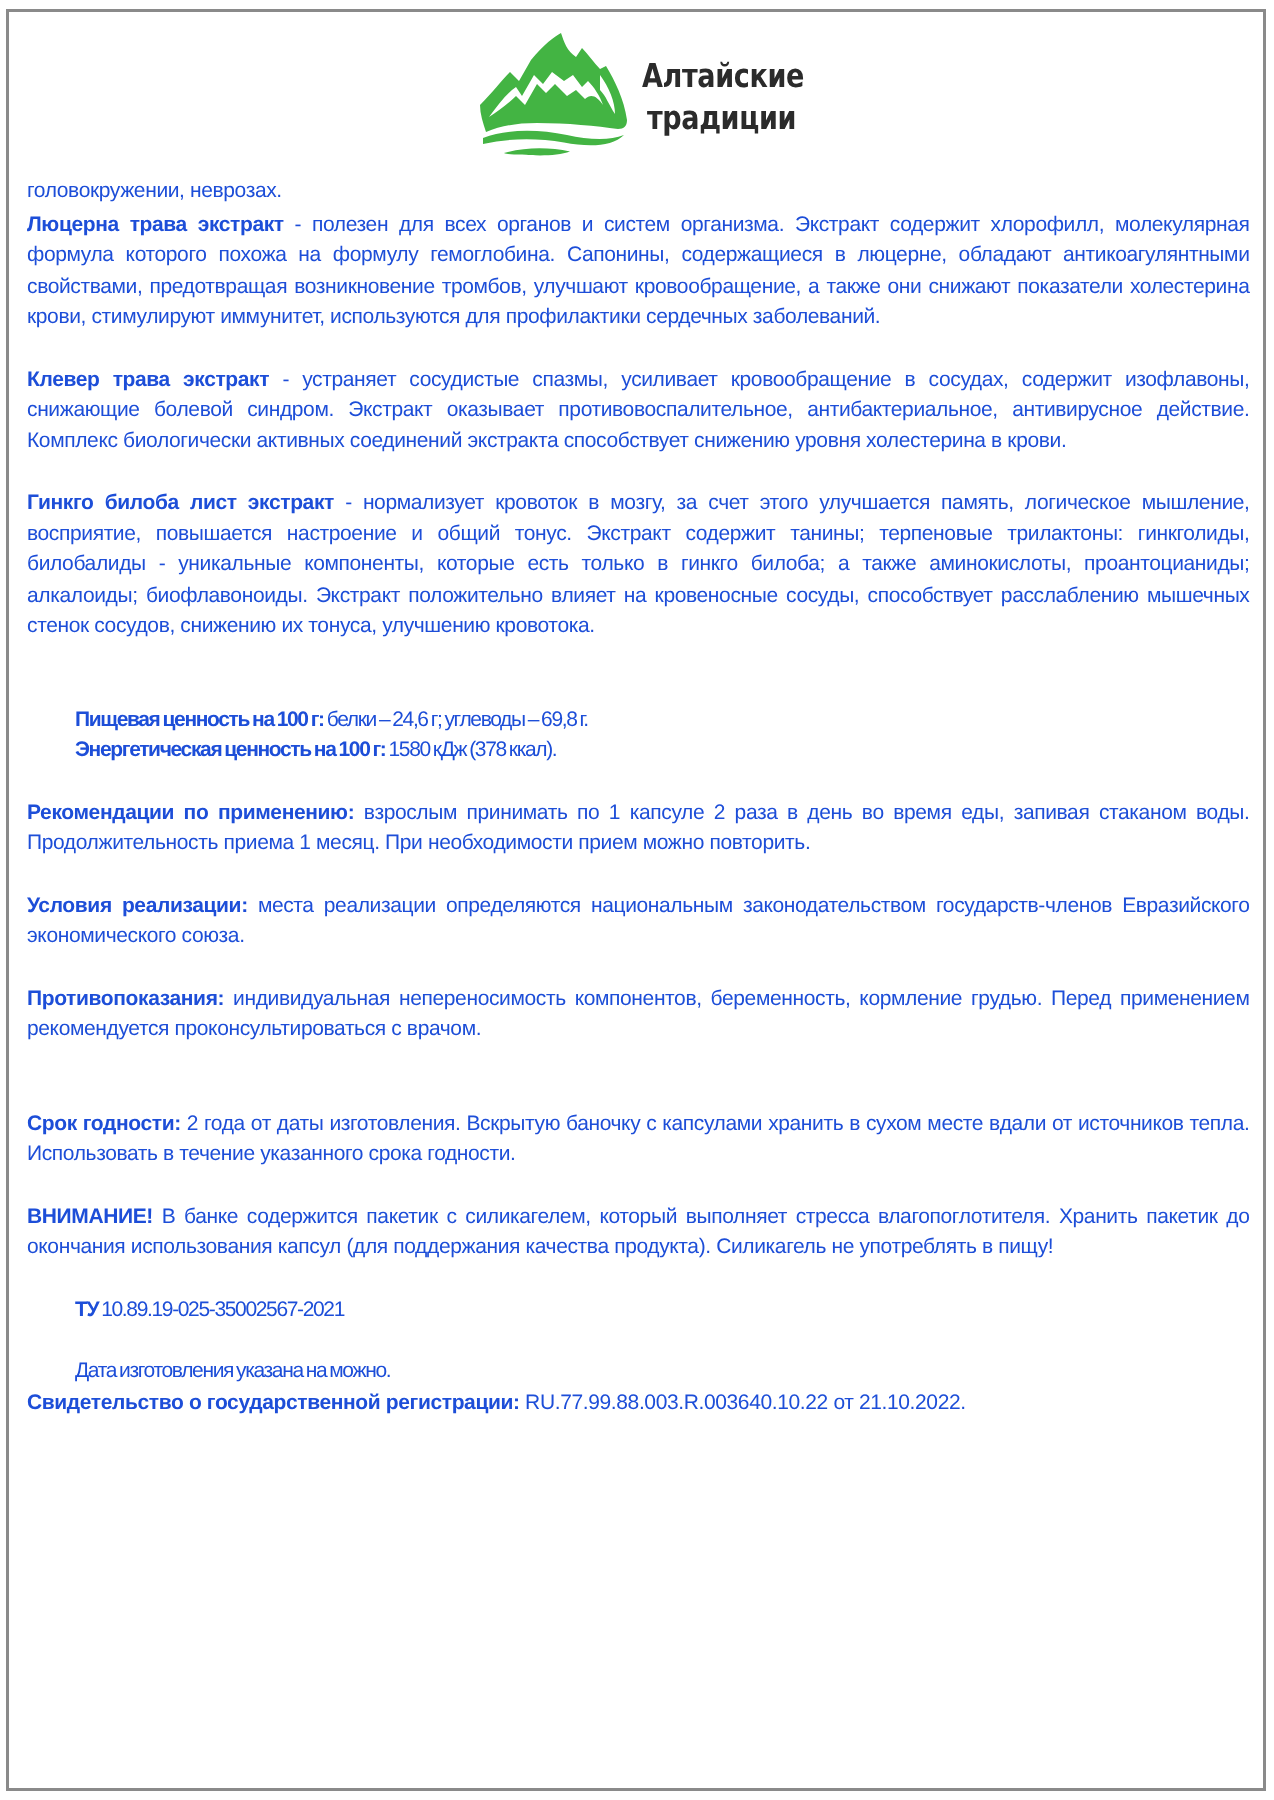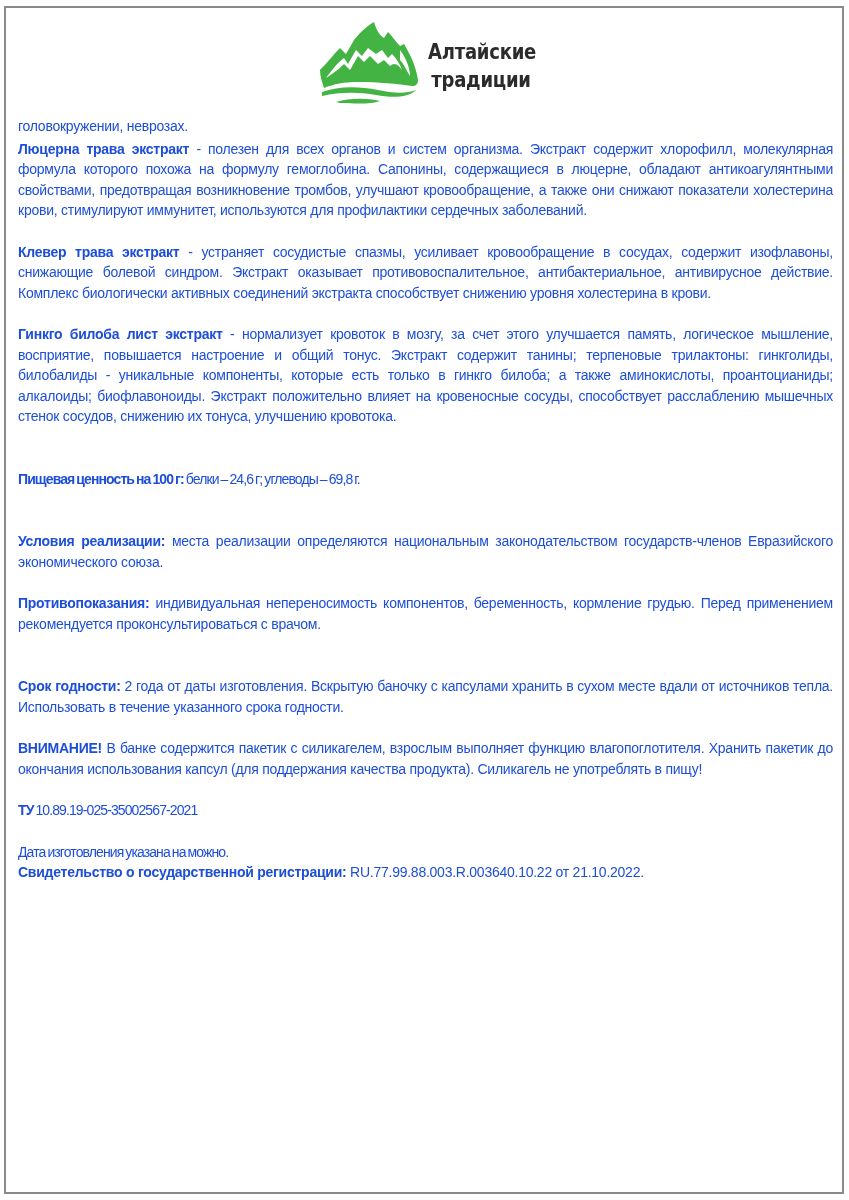--- a/index.html
+++ b/index.html
@@ -57,20 +57,21 @@
       color: #1d4ed8;
     }
     .content p {
       margin: 0;
       text-align: justify;
       letter-spacing: -0.25px;
     }
     .content p.condensed {
       letter-spacing: -0.9px;
       word-spacing: -1px;
+      margin-left: 32px;
     }
     .content b { font-weight: bold; }
     .gap { height: 21px; }
     .gap-small { height: 2px; }
   </style>
 </head>
 <body>
 
 <div class="frame"></div>
 
@@ -101,36 +102,38 @@
   <div class="gap"></div>
   <p><b>Клевер трава экстракт</b><span> - устраняет сосудистые спазмы, усиливает кровообращение в сосудах, содержит изофлавоны, снижающие болевой синдром. Экстракт оказывает противовоспалительное, антибактериальное, антивирусное действие. Комплекс биологически активных соединений экстракта способствует снижению уровня холестерина в крови.</span></p>
 
   <div class="gap"></div>
   <p><b>Гинкго билоба лист экстракт</b><span> - нормализует кровоток в мозгу, за счет этого улучшается память, логическое мышление, восприятие, повышается настроение и общий тонус. Экстракт содержит танины; терпеновые трилактоны: гинкголиды, билобалиды - уникальные компоненты, которые есть только в гинкго билоба; а также аминокислоты, проантоцианиды; алкалоиды; биофлавоноиды. Экстракт положительно влияет на кровеносные сосуды, способствует расслаблению мышечных стенок сосудов, снижению их тонуса, улучшению кровотока.</span></p>
 
   <div class="gap"></div>
 
   <div class="gap"></div>
   <p class="condensed"><b>Пищевая ценность на 100 г:</b><span> белки – 24,6 г; углеводы – 69,8 г.</span></p>
+  <p class="condensed"><b>Энергетическая ценность на 100 г:</b><span> 1580 кДж (378 ккал).</span></p>
 
   <div class="gap"></div>
+  <p><b>Рекомендации по применению:</b><span> взрослым принимать по 1 капсуле 2 раза в день во время еды, запивая стаканом воды. Продолжительность приема 1 месяц. При необходимости прием можно повторить.</span></p>
 
   <div class="gap"></div>
   <p><b>Условия реализации:</b><span> места реализации определяются национальным законодательством государств-членов Евразийского экономического союза.</span></p>
 
   <div class="gap"></div>
   <p><b>Противопоказания:</b><span> индивидуальная непереносимость компонентов, беременность, кормление грудью. Перед применением рекомендуется проконсультироваться с врачом.</span></p>
 
   <div class="gap"></div>
 
   <div class="gap"></div>
   <p><b>Срок годности:</b><span> 2 года от даты изготовления. Вскрытую баночку с капсулами хранить в сухом месте вдали от источников тепла. Использовать в течение указанного срока годности.</span></p>
 
   <div class="gap"></div>
-  <p><b>ВНИМАНИЕ!</b><span> В банке содержится пакетик с силикагелем, взрослым выполняет функцию влагопоглотителя. Хранить пакетик до окончания использования капсул (для поддержания качества продукта). Силикагель не употреблять в пищу!</span></p>
+  <p><b>ВНИМАНИЕ!</b><span> В банке содержится пакетик с силикагелем, который выполняет стресса влагопоглотителя. Хранить пакетик до окончания использования капсул (для поддержания качества продукта). Силикагель не употреблять в пищу!</span></p>
 
   <div class="gap"></div>
   <p class="condensed"><b>ТУ</b><span> 10.89.19-025-35002567-2021</span></p>
 
   <div class="gap"></div>
   <p class="condensed"><span>Дата изготовления указана на можно.</span></p>
   <p><b>Свидетельство о государственной регистрации:</b><span> RU.77.99.88.003.R.003640.10.22 от 21.10.2022.</span></p>
 
 </div>
 

